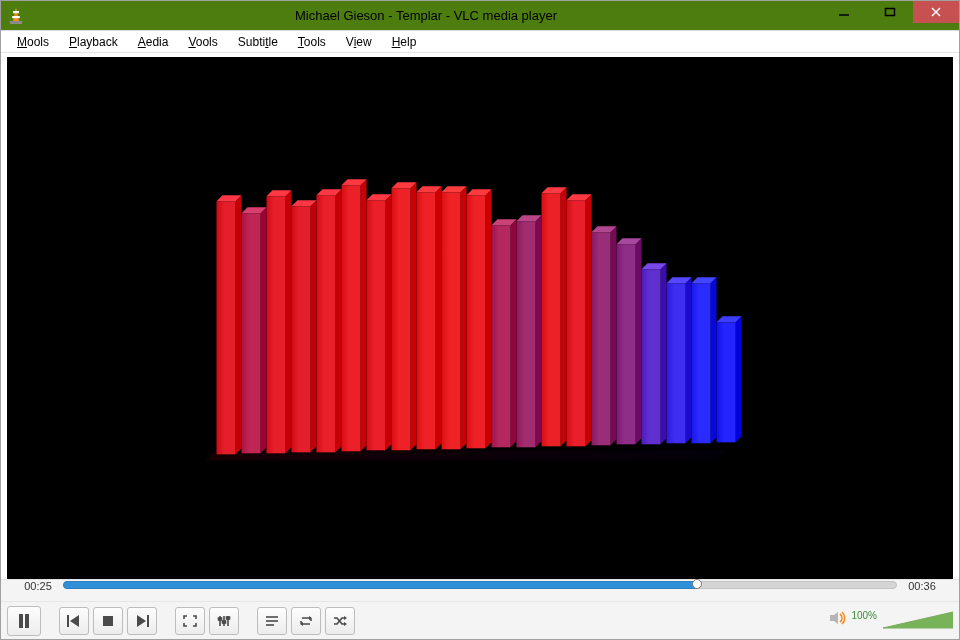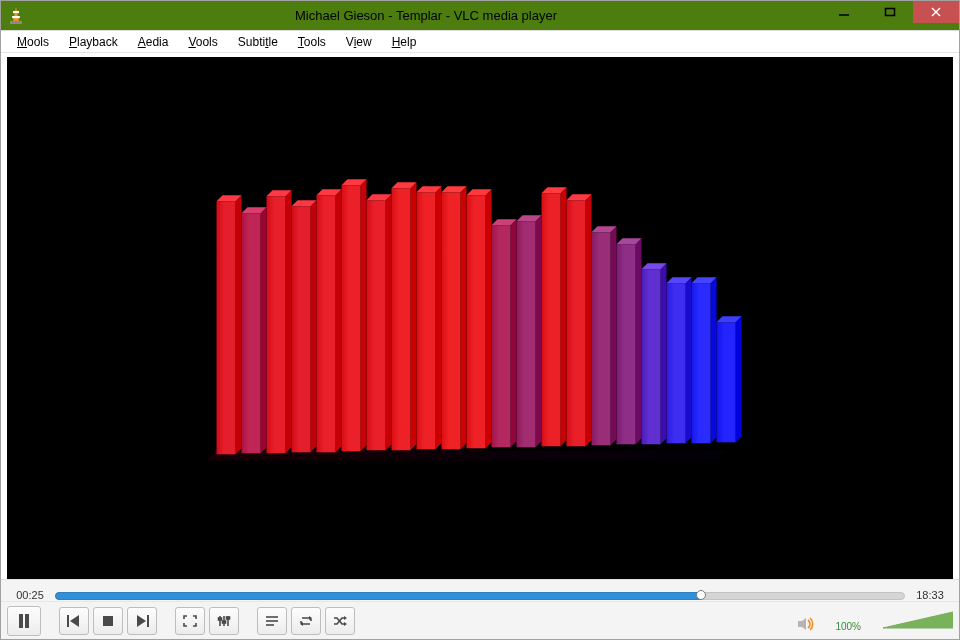--- a/index.html
+++ b/index.html
@@ -21,35 +21,35 @@
   
   .videoarea { flex: 1; background: #000; position: relative; margin: 4px 6px 0 6px; }
   .viz { position: absolute; left: 50%; top: 50%; transform: translate(-50%, -53%); }
   .bars { position: relative; width: 500px; height: 290px; }
   .bar3d { position: absolute; bottom: 0; }
   .bar3d .front { position: absolute; bottom: 0; width: 100%; }
   .bar3d .side  { position: absolute; bottom: 0; left: 100%; width: 6px; transform: skewY(-45deg); transform-origin: bottom left; }
   .bar3d .top   { position: absolute; left: 0; width: 100%; height: 6px; transform: skewX(-45deg); transform-origin: bottom left; }
   .floor { position:absolute; left:0; bottom:-6px; width:510px; height:10px; background:linear-gradient(90deg, rgba(120,0,30,.35), rgba(30,0,120,.15)); transform:skewX(-45deg); transform-origin: top left; filter: blur(1px); opacity:.55;}
   
-  .seekrow { height: 22px; display: flex; align-items: flex-end; gap: 8px; padding: 0 12px; background:#f4f4f4; border-top:1px solid #e2e2e2;}
+  .seekrow { height: 22px; display: flex; align-items: flex-start; gap: 8px; padding: 0 20px; background:#f4f4f4; border-top:1px solid #e2e2e2;}
   .time { font-size: 11px; color: #333; width: 34px; text-align: center; }
   .seek { flex: 1; height: 10px; position: relative; display:flex; align-items:center;}
   .seek-track { position:absolute; left:0; right:0; height:8px; background:#d5d5d5; border-radius:4px; border:1px solid #c3c3c3;}
   .seek-fill { position:absolute; left:0; height:8px; background:#2f8fd8; border-radius:4px 0 0 4px; border:1px solid #2d7fbd;}
   .seek-thumb { position:absolute; width:10px; height:10px; background:#fff; border:1px solid #7a7a7a; border-radius:50%; top:-1px; transform:translateX(-50%);}
   
   .controls { height: 38px; display:flex; align-items:center; padding: 0 6px; gap:6px; background:#f4f4f4; border-top:1px solid #e6e6e6;}
   .btn { width:30px; height:28px; border:1px solid #bdbdbd; border-radius:3px; background:linear-gradient(#fdfdfd,#ececec); display:flex; align-items:center; justify-content:center;}
   .btn.big { width:34px; height:30px; }
   .sep { width:6px; }
   .group { display:flex; gap:4px; }
   .spacer { flex:1; }
   .voltext { font-size:10px; color:#3a8a3a; margin-right:2px;}
-  .volwrap { display:flex; align-items:flex-end; gap:20px; }
+  .volwrap { display:flex; align-items:flex-start; gap:4px; }
   .volicon svg { display:block; }
   .voltri { width:70px; height:22px; position:relative; }
   .voltri svg { position:absolute; inset:0; }
 </style>
 </head>
 <body>
 
 <div class="window">
 
   <div class="titlebar">
@@ -206,21 +206,21 @@
     </div>
   </div>
 
   <div class="seekrow">
     <div class="time">00:25</div>
     <div class="seek">
       <div class="seek-track"></div>
       <div class="seek-fill" id="seekfill" style="width: 76%;"></div>
       <div class="seek-thumb" id="seekthumb" style="left: 76%;"></div>
     </div>
-    <div class="time">18:33</div>
+    <div class="time">00:36</div>
   </div>
 
   <div class="controls">
     <div class="btn big">
       <svg width="12" height="14">
           <rect x="1" y="0" width="4" height="14" fill="#4a4a4a"></rect>
           <rect x="7" y="0" width="4" height="14" fill="#4a4a4a"></rect>
         </svg>
     </div>
     <div class="sep"></div>

